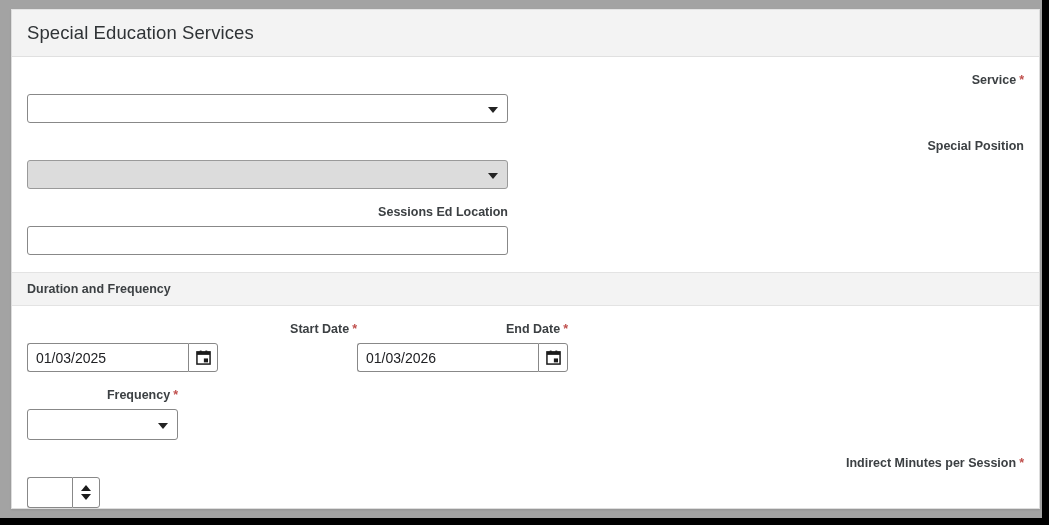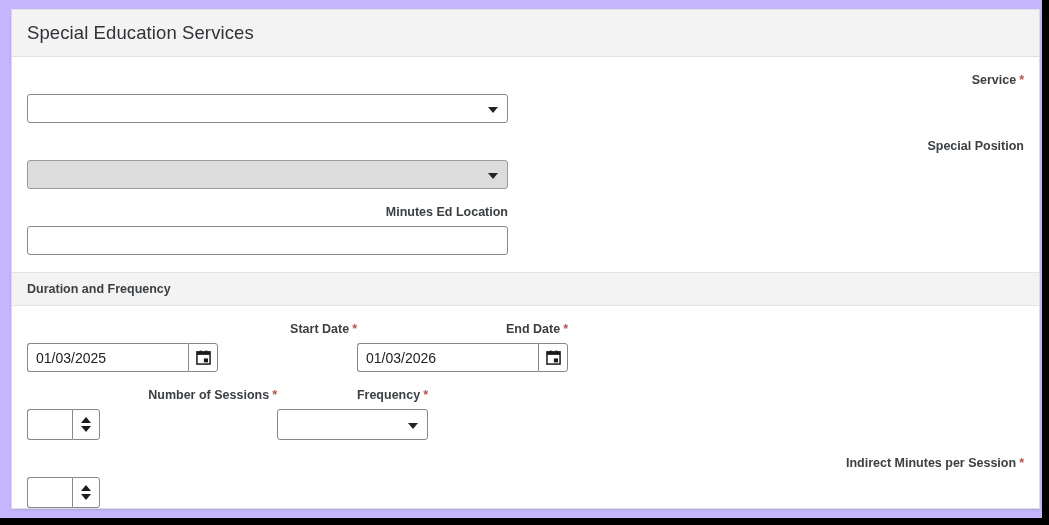--- a/index.html
+++ b/index.html
@@ -13,21 +13,21 @@
     font-family: "Liberation Sans", sans-serif;
     overflow: hidden;
   }
 
   
   .screen {
     position: relative;
     width: 1049px;
     height: 525px;
     box-sizing: border-box;
-    background: #c4b5fd;
+    background: #a3a3a3;
     border-right: 7px solid #000000;
     border-bottom: 7px solid #000000;
   }
 
   
   .card {
     position: absolute;
     left: 11px;
     top: 9px;
     width: 1029px;
@@ -225,21 +225,21 @@
         <div style="height:6px"></div>
         <div class="ctrl disabled" style="width:481px">
           <span class="val"></span>
           <span class="caret"></span>
         </div>
       </div>
 
       <div style="height:16px"></div>
       <div class="row">
         <div style="width:481px">
-          <div class="field-label">Minutes Ed Location</div>
+          <div class="field-label">Sessions Ed Location</div>
           <div style="height:6px"></div>
           <div class="ctrl" style="width:481px">
             <span class="val"></span>
           </div>
         </div>
         <div style="width:16px"></div>
       </div>
       <div style="height:17px"></div>
     </div>
 
@@ -281,31 +281,20 @@
                 <rect x="8.4" y="9" width="4.4" height="4.2" fill="#1b1b1b"></rect>
               </svg>
             </div>
           </div>
         </div>
       </div>
 
       <div style="height:16px"></div>
       <div class="row">
 
-        <div style="width:250px">
-          <div class="field-label"><span>Number of Sessions</span><span class="req">*</span></div>
-          <div style="height:6px"></div>
-          <div class="spin">
-            <div class="txt"></div>
-            <div class="steps">
-              <span class="up"></span>
-              <span class="dn"></span>
-            </div>
-          </div>
-        </div>
 
         <div>
           <div class="field-label"><span>Frequency</span><span class="req">*</span></div>
           <div style="height:6px"></div>
           <div class="ctrl" style="width:151px;height:31px">
             <span class="val"></span>
             <span class="caret"></span>
           </div>
         </div>
       </div>

